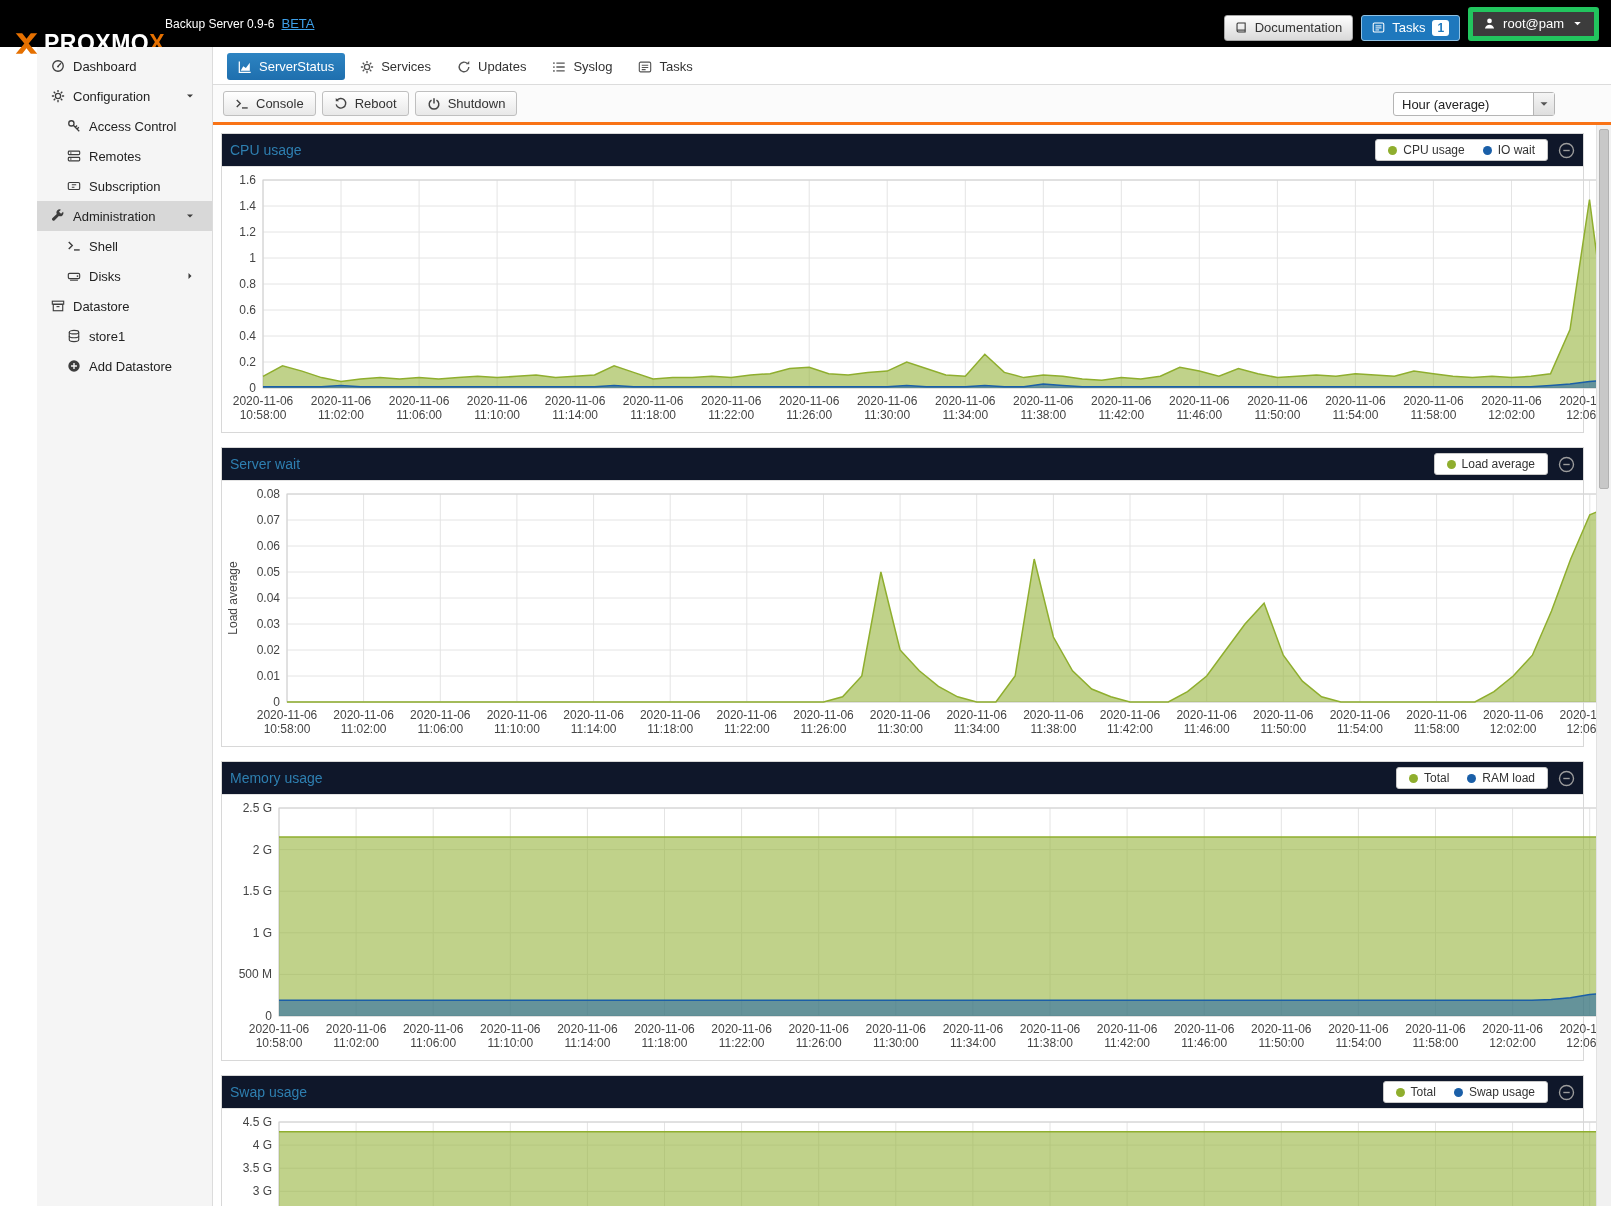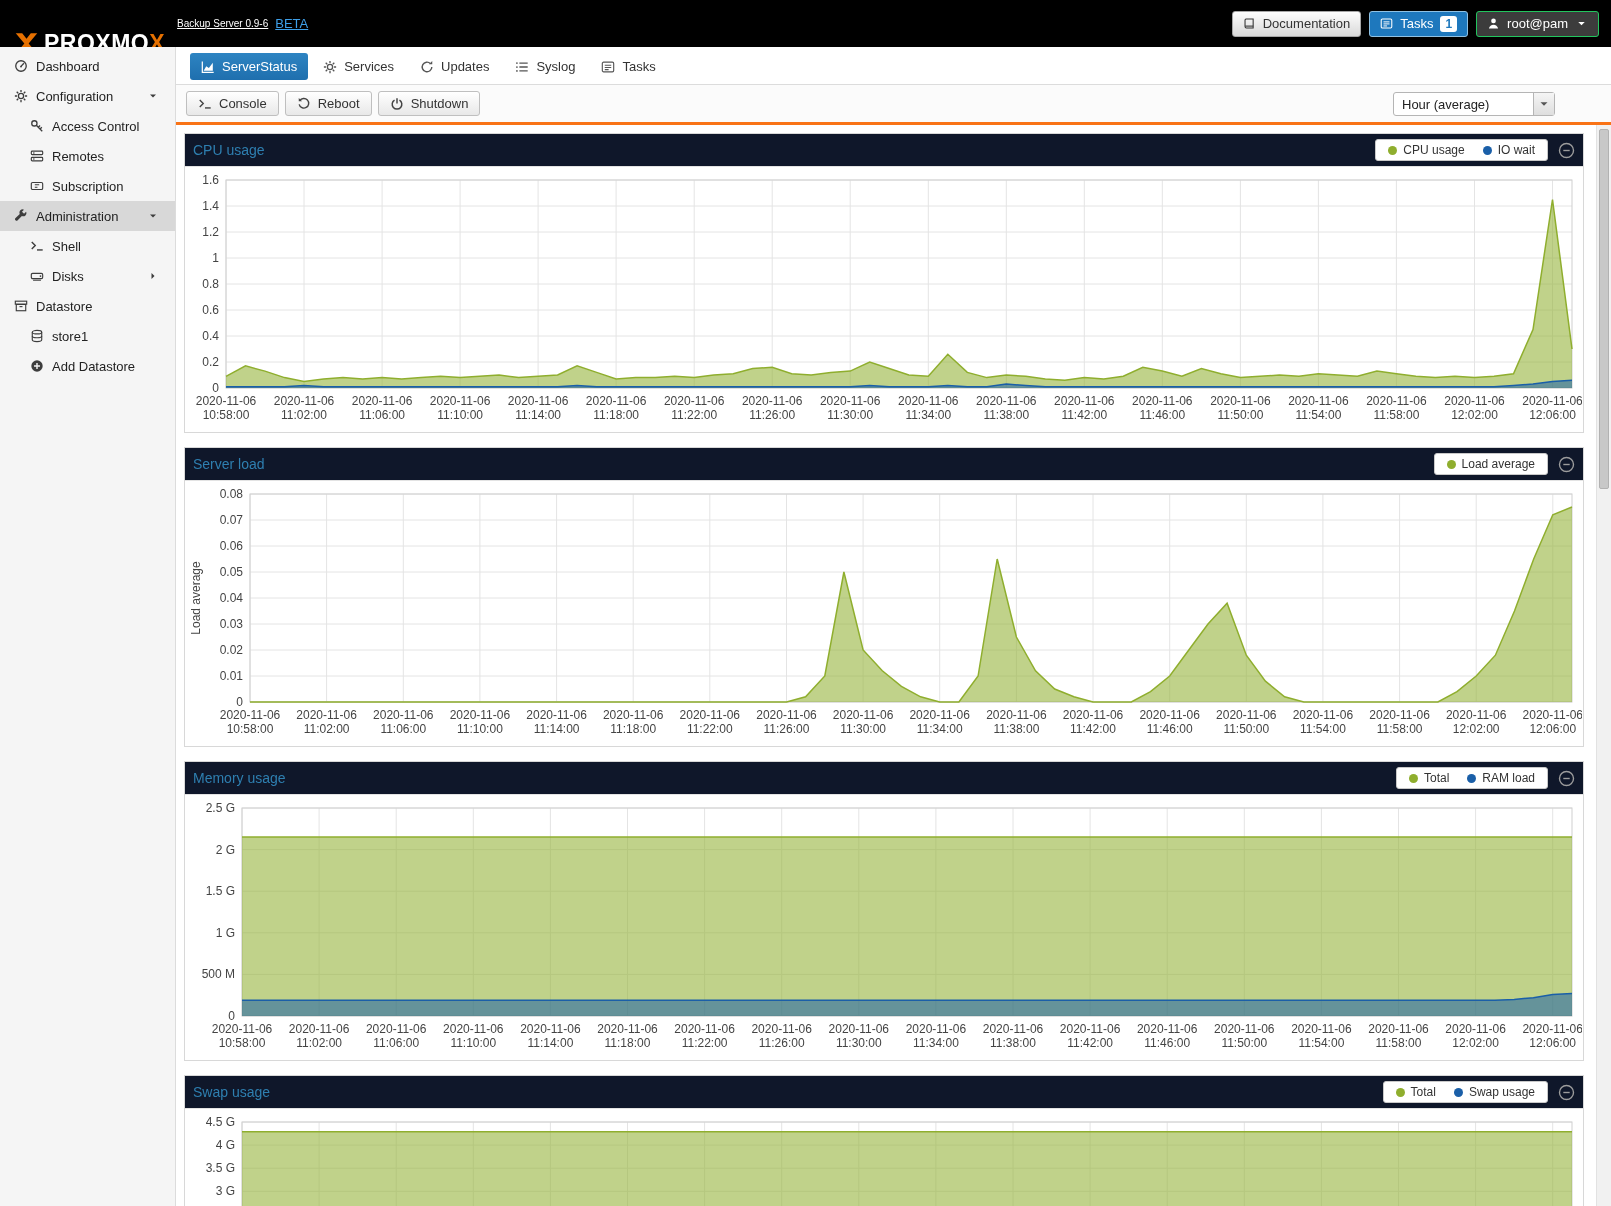--- a/index.html
+++ b/index.html
@@ -6,37 +6,37 @@
   html,body { margin:0; padding:0; width:1611px; height:1206px; overflow:hidden;
     font-family:"Liberation Sans", sans-serif; background:#fff; }
 
   
   .topbar { height:47px; background:#000; color:#fff; display:flex; align-items:center;
     padding:0 12px; }
   .brand { display:flex; align-items:center; gap:3px;margin-top:40px; }
   .brand .logo svg { width:29px; height:29px; display:block; }
   .brand-text { font-size:23px; font-weight:bold; letter-spacing:.5px; color:#fff; }
   .brand-suffix { color:#E57000; }
-  .product { margin-left:12px; font-size:10px; color:#fff;text-decoration:underline; }
+  .product { font-size:12px; color:#fff; }
   .beta { margin-left:7px; font-size:13px; color:#3e9fe8; text-decoration:underline; cursor:pointer; }
   .topbar-right { margin-left:auto; display:flex; gap:8px; align-items:flex-end; }
   .btn { display:inline-flex; align-items:center; gap:7px; font-size:13px; border-radius:3px;
     padding:4px 10px; cursor:pointer; line-height:16px; }
   .btn-light { background:linear-gradient(#fdfdfd,#d9d9d9); color:#333; border:1px solid #a6a6a6; }
   .btn-blue  { background:#1e78bd; color:#fff; border:1px solid #8fc1e3; }
-  .btn-dark  { background:#3c3c3c; color:#fff; border:1px solid #22c55e; }
+  .btn-dark  { background:#3c3c3c; color:#fff; border:5px solid #22c55e; }
   .badge { background:#fff; color:#1e78bd; border-radius:3px; padding:0 5px; font-size:12px;
     font-weight:bold; line-height:16px; }
 
   .ic svg { width:14px; height:14px; display:block; }
   .topbar .ic svg { width:13px; height:13px; }
 
   
   .layout { display:flex; height:1159px; }
-  .sidebar { width:176px; background:#f5f5f5; border-right:1px solid #dcdcdc; padding-top:4px; }
+  .sidebar { width:176px; background:#f5f5f5; border-right:1px solid #dcdcdc; padding-top:4px;margin-left:37px; }
   .side-item { display:flex; align-items:center; height:30px; font-size:13px; color:#222;
     padding-right:8px; cursor:pointer; }
   .side-item .ic { margin-right:8px; color:#3d3d3d; }
   .side-item.lvl0 { padding-left:14px; }
   .side-item.lvl1 { padding-left:30px; }
   .side-item.selected { background:#d8d8d8; }
   .side-caret { margin-left:auto; color:#8a8a8a; }
   .side-caret svg { width:12px; height:12px; }
 
   .main { flex:1; position:relative; display:flex; flex-direction:column; overflow:hidden; background:#fff; }
@@ -452,21 +452,21 @@
                 <path d="M40.0 206.3L59.5 195.9L79.0 201.1L98.5 207.6L118.0 211.5L137.5 208.9L157.0 207.6L176.6 208.9L196.1 207.6L215.6 208.9L235.1 207.6L254.6 206.3L274.1 207.6L293.6 206.3L313.1 205.0L332.6 207.6L352.1 206.3L371.6 205.0L391.1 195.9L410.6 202.4L430.1 208.9L449.7 207.6L469.2 207.6L488.7 206.3L508.2 207.6L527.7 205.0L547.2 203.7L566.7 198.5L586.2 197.2L605.7 203.7L625.2 205.0L644.7 202.4L664.2 201.1L683.7 192.0L703.2 198.5L722.8 205.0L742.3 206.3L761.8 184.2L781.3 202.4L800.8 207.6L820.3 205.0L839.8 206.3L859.3 208.9L878.8 210.2L898.3 207.6L917.8 208.9L937.3 206.3L956.8 197.2L976.3 201.1L995.9 206.3L1015.4 198.5L1034.9 203.7L1054.4 207.6L1073.9 206.3L1093.4 205.0L1112.9 206.3L1132.4 203.7L1151.9 205.0L1171.4 206.3L1190.9 201.1L1210.4 203.7L1229.9 206.3L1249.4 207.6L1269.0 206.3L1288.5 207.6L1308.0 206.3L1327.5 203.7L1347.0 159.5L1366.5 29.5L1386.0 179.0L1386.0 218.0L40.0 218.0Z" fill="rgba(150,180,60,0.6)" stroke="none"></path>
                 <path d="M40.0 206.3L59.5 195.9L79.0 201.1L98.5 207.6L118.0 211.5L137.5 208.9L157.0 207.6L176.6 208.9L196.1 207.6L215.6 208.9L235.1 207.6L254.6 206.3L274.1 207.6L293.6 206.3L313.1 205.0L332.6 207.6L352.1 206.3L371.6 205.0L391.1 195.9L410.6 202.4L430.1 208.9L449.7 207.6L469.2 207.6L488.7 206.3L508.2 207.6L527.7 205.0L547.2 203.7L566.7 198.5L586.2 197.2L605.7 203.7L625.2 205.0L644.7 202.4L664.2 201.1L683.7 192.0L703.2 198.5L722.8 205.0L742.3 206.3L761.8 184.2L781.3 202.4L800.8 207.6L820.3 205.0L839.8 206.3L859.3 208.9L878.8 210.2L898.3 207.6L917.8 208.9L937.3 206.3L956.8 197.2L976.3 201.1L995.9 206.3L1015.4 198.5L1034.9 203.7L1054.4 207.6L1073.9 206.3L1093.4 205.0L1112.9 206.3L1132.4 203.7L1151.9 205.0L1171.4 206.3L1190.9 201.1L1210.4 203.7L1229.9 206.3L1249.4 207.6L1269.0 206.3L1288.5 207.6L1308.0 206.3L1327.5 203.7L1347.0 159.5L1366.5 29.5L1386.0 179.0" fill="none" stroke="#8fae2e" stroke-width="1.5"></path>
                 <path d="M40.0 216.7L59.5 216.7L79.0 216.7L98.5 216.7L118.0 215.4L137.5 216.7L157.0 216.7L176.6 216.7L196.1 216.7L215.6 216.7L235.1 216.7L254.6 216.7L274.1 216.7L293.6 216.7L313.1 216.7L332.6 216.7L352.1 216.7L371.6 216.7L391.1 215.4L410.6 216.7L430.1 216.7L449.7 216.7L469.2 216.7L488.7 216.7L508.2 216.7L527.7 216.7L547.2 216.7L566.7 216.7L586.2 216.7L605.7 216.7L625.2 216.7L644.7 216.7L664.2 216.7L683.7 215.4L703.2 216.7L722.8 216.7L742.3 216.7L761.8 215.4L781.3 216.7L800.8 216.7L820.3 214.1L839.8 215.4L859.3 216.7L878.8 216.7L898.3 216.7L917.8 216.7L937.3 216.7L956.8 216.7L976.3 216.7L995.9 216.7L1015.4 216.7L1034.9 216.7L1054.4 216.7L1073.9 216.7L1093.4 216.7L1112.9 216.7L1132.4 216.7L1151.9 216.7L1171.4 216.7L1190.9 216.7L1210.4 216.7L1229.9 216.7L1249.4 216.7L1269.0 216.7L1288.5 216.7L1308.0 216.7L1327.5 215.4L1347.0 214.1L1366.5 211.5L1386.0 210.2L1386.0 218.0L40.0 218.0Z" fill="rgba(26,95,168,0.55)" stroke="none"></path>
                 <path d="M40.0 216.7L59.5 216.7L79.0 216.7L98.5 216.7L118.0 215.4L137.5 216.7L157.0 216.7L176.6 216.7L196.1 216.7L215.6 216.7L235.1 216.7L254.6 216.7L274.1 216.7L293.6 216.7L313.1 216.7L332.6 216.7L352.1 216.7L371.6 216.7L391.1 215.4L410.6 216.7L430.1 216.7L449.7 216.7L469.2 216.7L488.7 216.7L508.2 216.7L527.7 216.7L547.2 216.7L566.7 216.7L586.2 216.7L605.7 216.7L625.2 216.7L644.7 216.7L664.2 216.7L683.7 215.4L703.2 216.7L722.8 216.7L742.3 216.7L761.8 215.4L781.3 216.7L800.8 216.7L820.3 214.1L839.8 215.4L859.3 216.7L878.8 216.7L898.3 216.7L917.8 216.7L937.3 216.7L956.8 216.7L976.3 216.7L995.9 216.7L1015.4 216.7L1034.9 216.7L1054.4 216.7L1073.9 216.7L1093.4 216.7L1112.9 216.7L1132.4 216.7L1151.9 216.7L1171.4 216.7L1190.9 216.7L1210.4 216.7L1229.9 216.7L1249.4 216.7L1269.0 216.7L1288.5 216.7L1308.0 216.7L1327.5 215.4L1347.0 214.1L1366.5 211.5L1386.0 210.2" fill="none" stroke="#1a5fa8" stroke-width="1.5"></path>
               </svg>
           </div>
         </section>
 
         <section class="panel">
           <div class="panel-header">
-            <span class="panel-title">Server load</span>
+            <span class="panel-title">Server wait</span>
             <span class="legend">
               <span class="legend-item">
                   <i class="dot" style="background: rgb(143, 174, 46);"></i>
                   <span>Load average</span>
                 </span>
             </span>
             <span class="collapse-tool">
               <svg viewBox="0 0 16 16">
                   <circle cx="8" cy="8" r="6.6" fill="none" stroke="currentColor" stroke-width="1.3"></circle>
                   <path d="M5 8h6" stroke="currentColor" stroke-width="1.3"></path>

